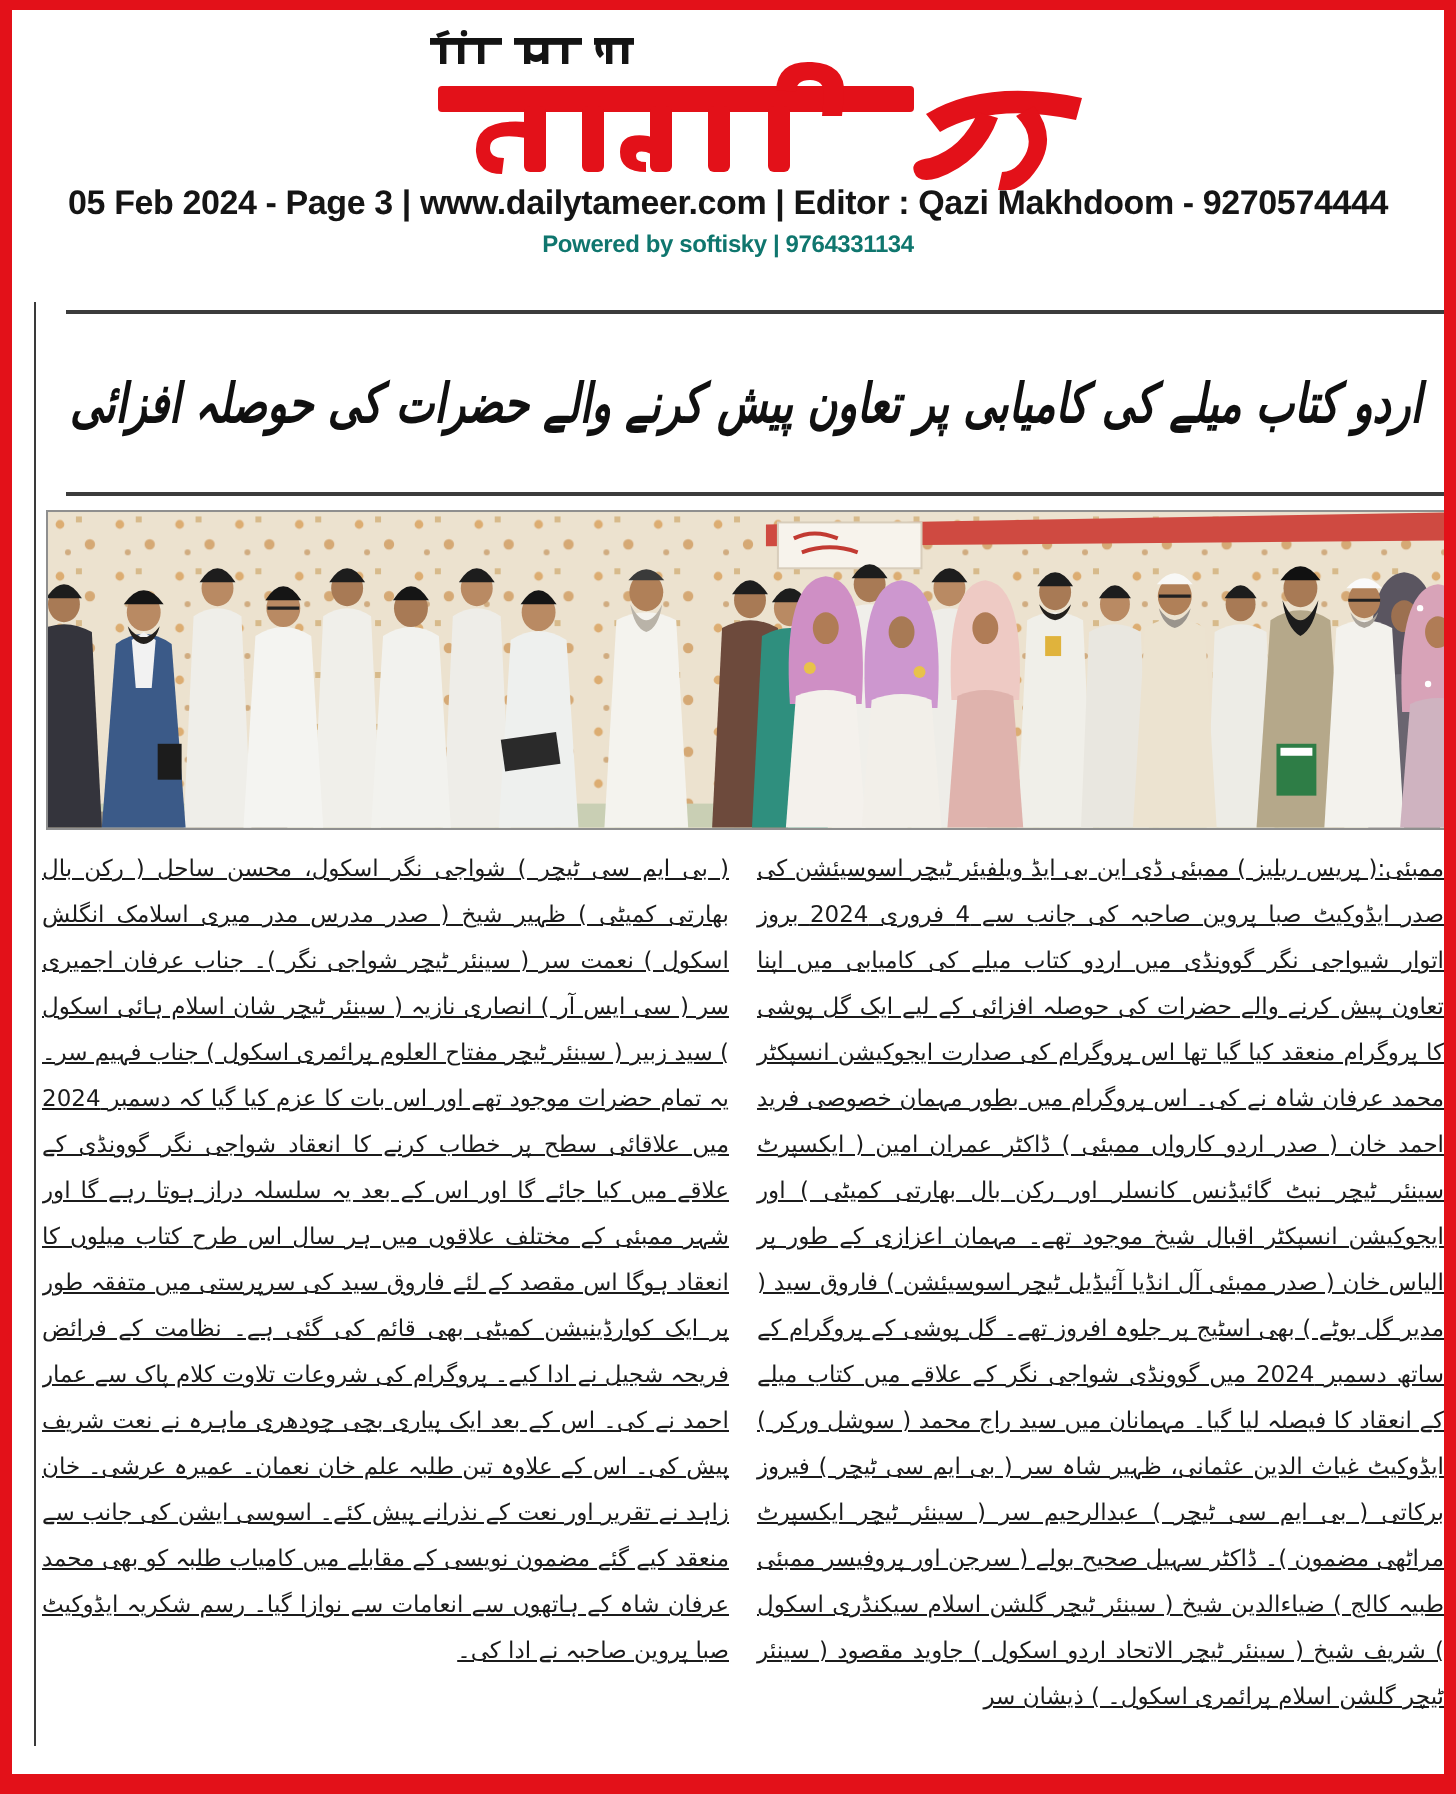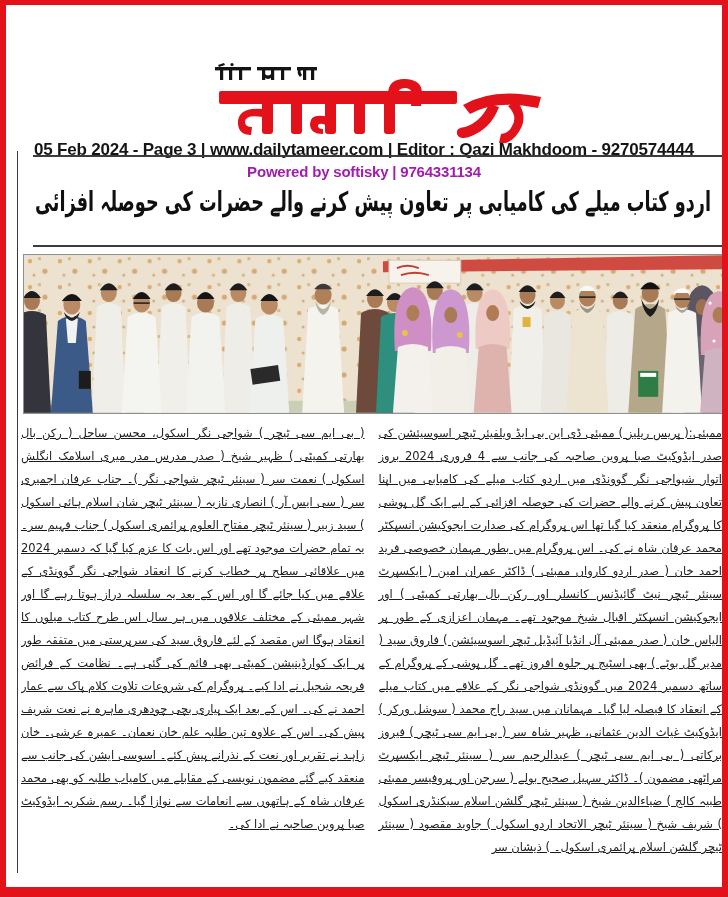--- a/index.html
+++ b/index.html
@@ -6,40 +6,40 @@
   .page{
     position:relative; width:728px; height:897px; margin:0 auto;
     background:#ffffff; box-sizing:border-box;
     border-style:solid; border-color:#e31119;
     border-width:5px 6px 10px 6px;
     font-family:"Liberation Sans", sans-serif;
     overflow:hidden;
   }
 
   
-  .masthead{position:absolute;left:0;top:0;width:100%;height:142px;margin-top:48px;}
+  .masthead{position:absolute;left:0;top:0;width:100%;height:142px;}
   .tagline-art{position:absolute;left:209px;top:10px;}
   .title-art{position:absolute;left:211px;top:24px;}
   .info-line-1{
     position:absolute;left:0;top:87px;width:100%;text-align:center;
     font-size:17px;font-weight:600;color:#151515;letter-spacing:-0.2px;
   }
   .info-line-2{
     position:absolute;left:0;top:110px;width:100%;text-align:center;
-    font-size:15px;font-weight:600;color:#a21caf;letter-spacing:-0.2px;
+    font-size:12px;font-weight:600;color:#0f766e;letter-spacing:-0.2px;
   }
 
   
   .article{
     position:absolute;left:11px;top:146px;width:707px;height:722px;
     border-left:1px solid #3a3a3a; box-sizing:border-box; padding-left:3px;
   }
   .rule{height:2px;background:#3c3c3c;margin-left:12px;margin-right:1px;}
   .rule.top{margin-top:4px;}
-  .headline-wrap{margin:8px 0 6px 0;text-align:center;}
+  .headline-wrap{margin:8px 0 6px 0;text-align:center;font-style:italic;}
   .headline-wrap svg text{
     font-family:"DejaVu Sans",sans-serif;font-weight:bold;fill:#101010;
   }
   .photo{
     margin-top:7px;margin-left:2px;width:700px;height:158px;
     border:1px solid #8f8f8f;box-sizing:content-box;background:#e9dfcc;
   }
   .body-cols{
     margin-top:8px;display:flex;gap:14px;direction:rtl;
     height:452px;overflow:hidden;padding-right:2px;

